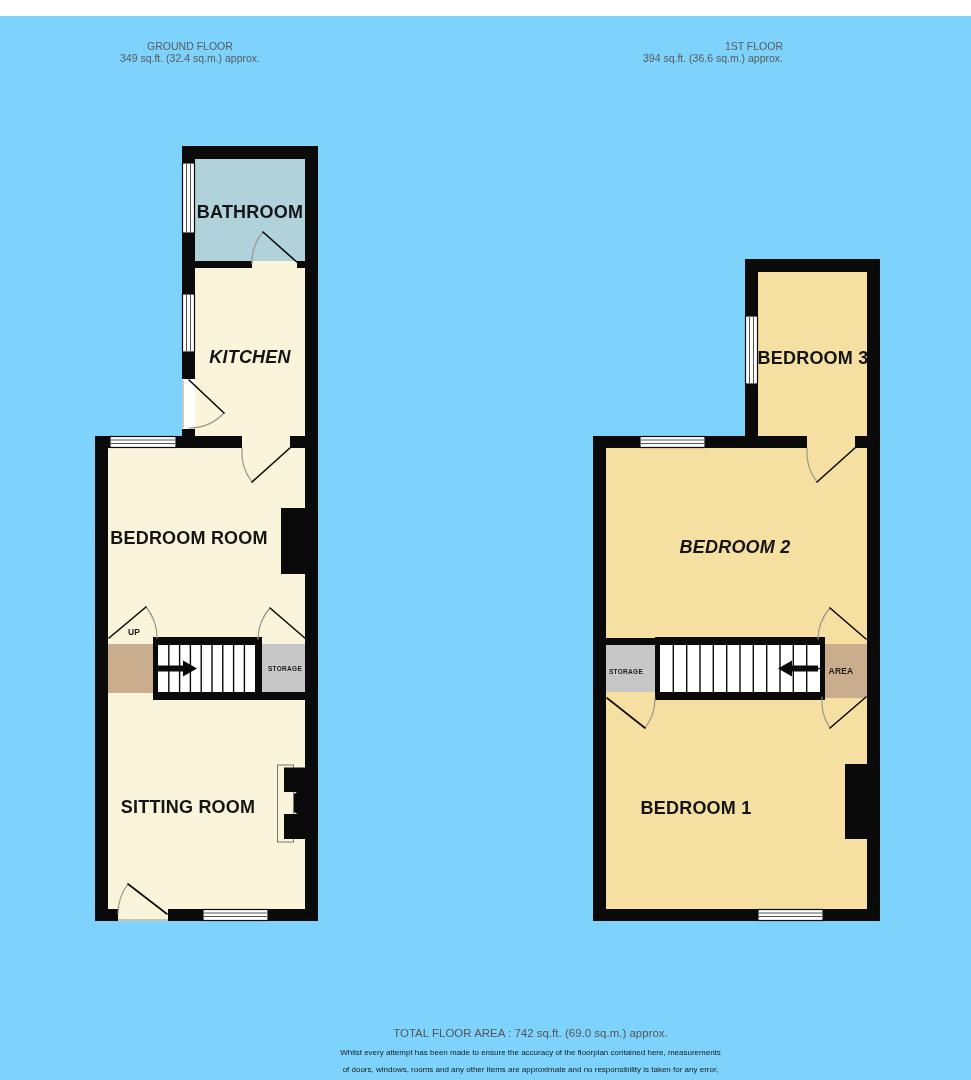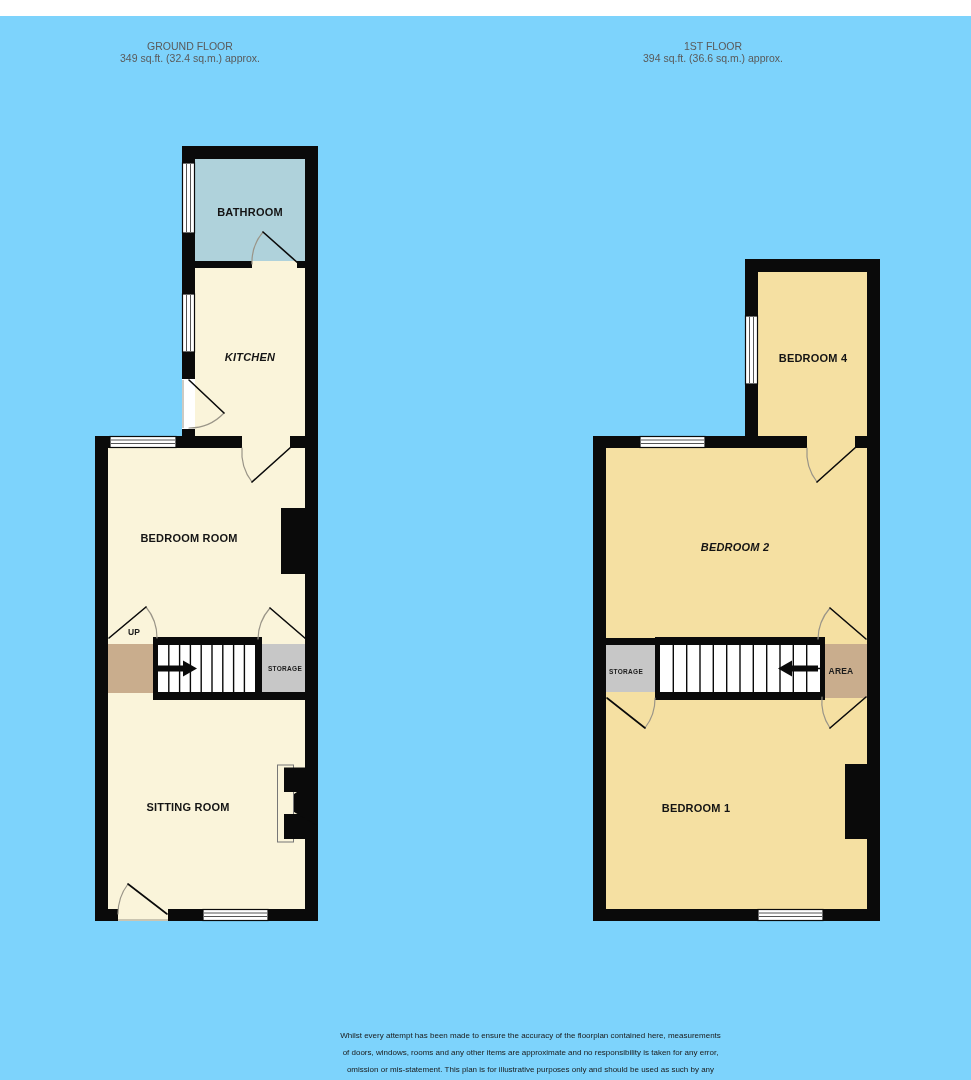--- a/index.html
+++ b/index.html
@@ -2,21 +2,21 @@
 <html><head>
 <meta charset="utf-8">
 <style>
   html,body{margin:0;padding:0;background:#ffffff;}
   #canvas{position:relative;width:971px;height:1080px;background:#7dd3fc;overflow:hidden;
           font-family:"Liberation Sans",sans-serif;margin-top:16px;}
   #plan-svg{position:absolute;left:0;top:0;}
   .hdr{position:absolute;transform:translateX(-50%);text-align:center;
        font-size:10.5px;line-height:11.5px;color:#5a5a5a;white-space:nowrap;}
   .lbl{position:absolute;transform:translate(-50%,-50%);font-weight:bold;
-       font-size:11px;letter-spacing:.2px;color:#141414;white-space:nowrap;}
+       font-size:18px;letter-spacing:.2px;color:#141414;white-space:nowrap;}
   .lbl-sm{position:absolute;transform:translate(-50%,-50%);font-weight:bold;
        font-size:6.5px;letter-spacing:.3px;color:#1c1c1c;white-space:nowrap;}
   .lbl-md{position:absolute;transform:translate(-50%,-50%);font-weight:bold;
        font-size:8.5px;letter-spacing:.2px;color:#1c1c1c;white-space:nowrap;}
   #footer{position:absolute;left:338px;top:1011px;width:385px;text-align:center;color:#1a1a1a;}
   #footer .total{font-size:11.5px;color:#555555;margin:0 0 5px 0;}
   #footer .disc{font-size:8px;line-height:17px;margin:0;}
   #footer .credit{font-size:8px;line-height:8.8px;margin:1px 0 0 0;}
 </style>
 </head>
@@ -166,35 +166,36 @@
           <line x1="866" y1="681" x2="830" y2="712" stroke="#0a0a0a" stroke-width="1.6"></line>
         </g>
       </g>
     </g>
   </svg>
 
   <div class="hdr" style="left:190px;top:25px;">
     <div>GROUND FLOOR</div>
     <div>349 sq.ft. (32.4 sq.m.) approx.</div>
   </div>
-  <div class="hdr" style="left:713px;top:25px;">
+  <div class="hdr" style="left:713px;top:25px;text-align:right;">
     <div>1ST FLOOR</div>
     <div>394 sq.ft. (36.6 sq.m.) approx.</div>
   </div>
 
   <div class="lbl" style="left:250px;top:196px;">BATHROOM</div>
   <div class="lbl" style="left:250px;top:341px;font-style:italic;">KITCHEN</div>
   <div class="lbl" style="left:189px;top:522px;">BEDROOM ROOM</div>
   <div class="lbl" style="left:188px;top:791px;">SITTING ROOM</div>
   <div class="lbl-md" style="left:134px;top:616px;">UP</div>
   <div class="lbl-sm" style="left:285px;top:652px;">STORAGE</div>
 
-  <div class="lbl" style="left:813px;top:342px;">BEDROOM 4</div>
+  <div class="lbl" style="left:813px;top:342px;">BEDROOM 3</div>
   <div class="lbl" style="left:735px;top:531px;font-style:italic;">BEDROOM 2</div>
   <div class="lbl" style="left:696px;top:792px;">BEDROOM 1</div>
   <div class="lbl-sm" style="left:626px;top:655px;">STORAGE</div>
   <div class="lbl-md" style="left:841px;top:655px;">AREA</div>
 
   <div id="footer">
+    <p class="total">TOTAL FLOOR AREA : 742 sq.ft. (69.0 sq.m.) approx.</p>
     <p class="disc">Whilst every attempt has been made to ensure the accuracy of the floorplan contained here, measurements of doors, windows, rooms and any other items are approximate and no responsibility is taken for any error, omission or mis-statement. This plan is for illustrative purposes only and should be used as such by any prospective purchaser. The services, systems and appliances shown have not been tested and no guarantee as to their operability or efficiency can be given.</p>
     <p class="credit">Made with Metropix ©2026</p>
   </div>
 </div>
 
 </body></html>

